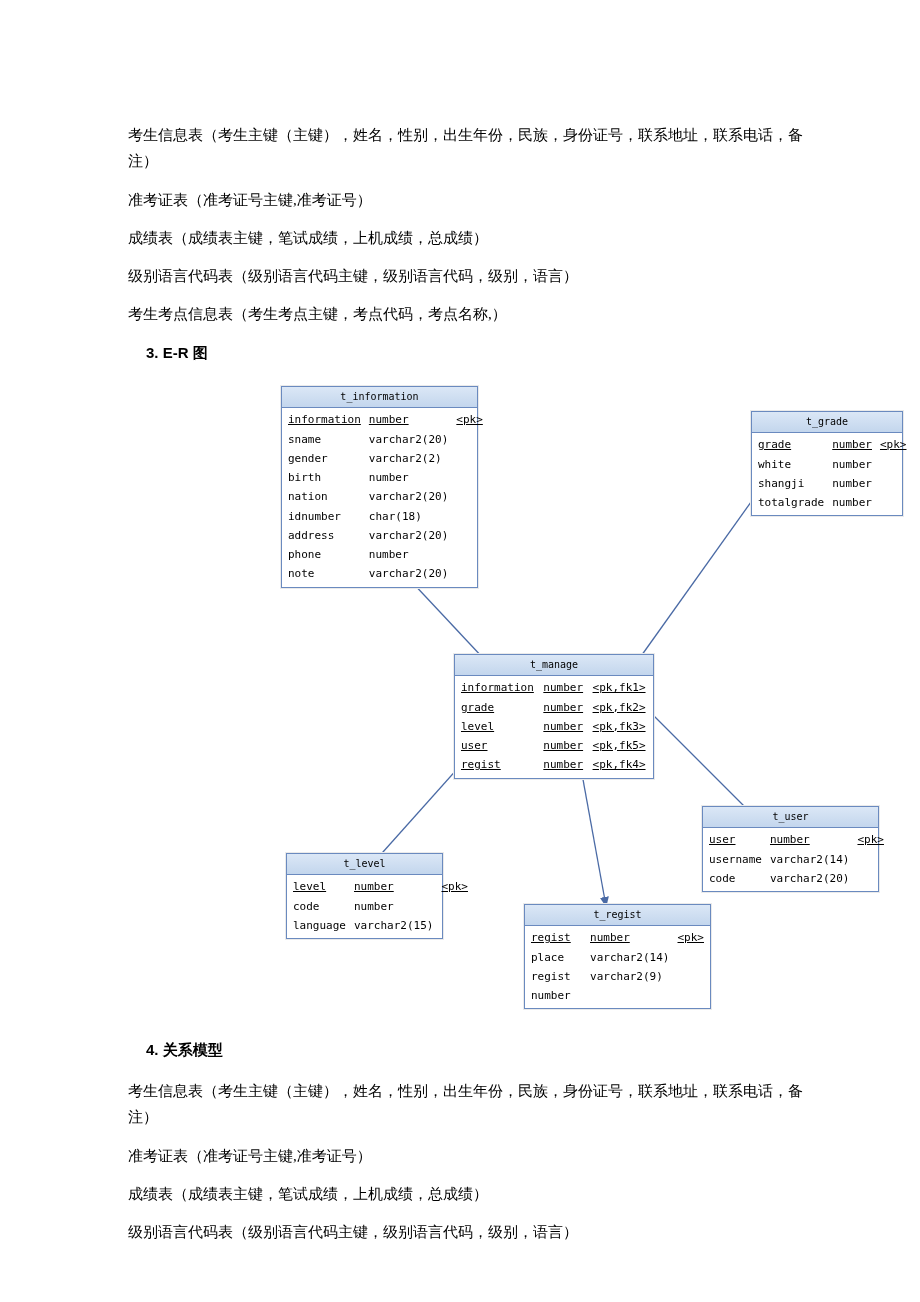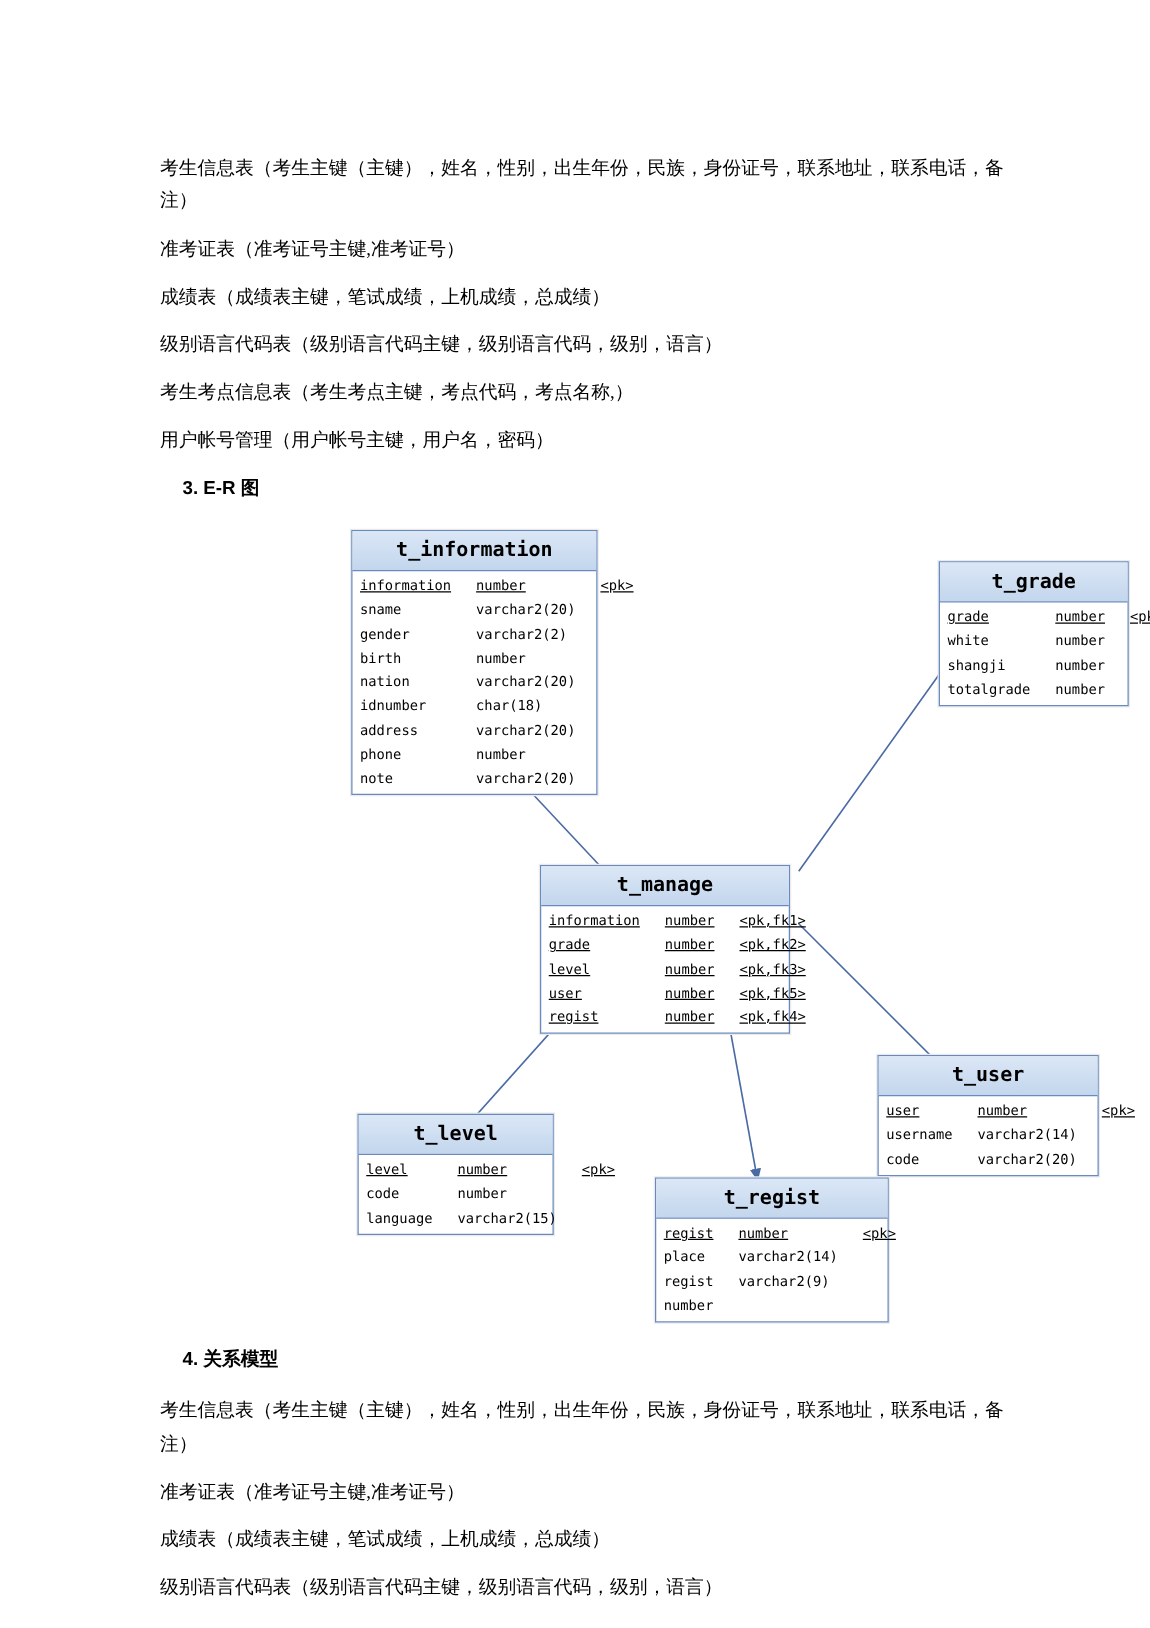--- a/index.html
+++ b/index.html
@@ -38,27 +38,26 @@
     position: absolute;
     border: 1px solid #6a8abf;
     background: #fff;
     box-shadow: 0 0 0 1px #eaeaea;
   }
   .entity-title {
     background: linear-gradient(#dbe7f6, #c3d6ed);
     border-bottom: 1px solid #6a8abf;
     text-align: center;
     padding: 1px 0 2px;
-    font-size: 16px;
-    font-weight: bold;
+    font-size: 10px;
   }
   .entity-body {
     display: grid;
     grid-template-columns: auto auto auto;
-    column-gap: 20px;
+    column-gap: 8px;
     padding: 2px 6px 3px;
   }
   .entity-body .u { text-decoration: underline; }
 
   svg.arrows {
     position: absolute;
     top: 0; left: 0;
     width: 690px; height: 620px;
     pointer-events: none;
   }
@@ -68,21 +67,20 @@
 </head>
 <body>
 
 <div class="page">
 
   <p class="para">考生信息表（考生主键（主键），姓名，性别，出生年份，民族，身份证号，联系地址，联系电话，备注）</p>
   <p class="para">准考证表（准考证号主键,准考证号）</p>
   <p class="para">成绩表（成绩表主键，笔试成绩，上机成绩，总成绩）</p>
   <p class="para">级别语言代码表（级别语言代码主键，级别语言代码，级别，语言）</p>
   <p class="para">考生考点信息表（考生考点主键，考点代码，考点名称,）</p>
-  <p class="para">用户帐号管理（用户帐号主键，用户名，密码）</p>
 
   <p class="heading">3. E-R 图</p>
 
   <div class="er-diagram">
 
     <svg class="arrows">
       <defs>
         <marker id="arrow" markerWidth="8" markerHeight="8" refX="7" refY="3.5" orient="auto">
           <polygon points="0 0, 8 3.5, 0 7" fill="#4a6aa5"></polygon>
         </marker>
@@ -143,21 +141,21 @@
           <span></span>
           <span>shangji</span>
           <span>number</span>
           <span></span>
           <span>totalgrade</span>
           <span>number</span>
           <span></span>
         </div>
     </div>
 
-    <div class="entity" style="left:236px; top:273px; width:198px">
+    <div class="entity" style="left:258px; top:273px; width:198px">
       <div class="entity-title">t_manage</div>
       <div class="entity-body">
           <span class="u">information</span>
           <span class="u">number</span>
           <span class="u">&lt;pk,fk1&gt;</span>
           <span class="u">grade</span>
           <span class="u">number</span>
           <span class="u">&lt;pk,fk2&gt;</span>
           <span class="u">level</span>
           <span class="u">number</span>

